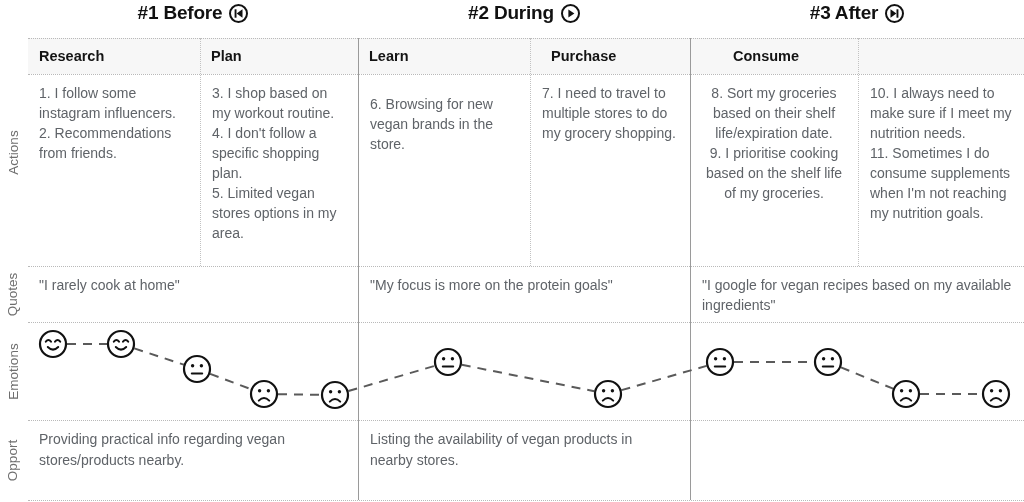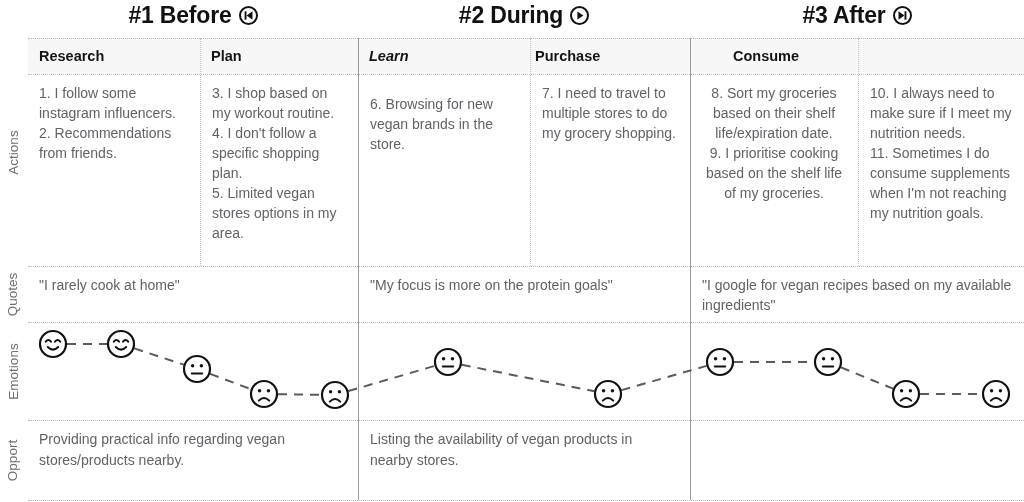--- a/index.html
+++ b/index.html
@@ -23,21 +23,21 @@
     left: 0; top: 0;
     width: 1024px; height: 36px;
   }
   .phase-title {
     position: absolute;
     top: 2px;
     display: flex;
     align-items: center;
     justify-content: center;
     gap: 7px;
-    font-size: 23px;
+    font-size: 19px;
     font-weight: bold;
     color: #111111;
     letter-spacing: -0.2px;
     white-space: nowrap;
   }
   .phase-icon {
     width: 19px; height: 19px;
     border: 2px solid #111111;
     border-radius: 50%;
     display: inline-flex;
@@ -207,24 +207,24 @@
   <div class="grid">
 
     <div class="stage-head-row" style="left:0;top:0;width:996px;"></div>
 
     <div class="stage-head" style="left:0px;   width:172px;">
         <span>Research</span>
       </div>
     <div class="stage-head" style="left:172px; width:158px;">
         <span>Plan</span>
       </div>
-    <div class="stage-head" style="left:330px; width:162px;font-style:italic;">
+    <div class="stage-head" style="left:330px; width:162px;">
         <span>Learn</span>
       </div>
-    <div class="stage-head" style="left:496px; width:170px;">
+    <div class="stage-head" style="left:512px; width:170px;">
         <span>Purchase</span>
       </div>
     <div class="stage-head" style="left:662px; width:168px;margin-left:32px;">
         <span>Consume</span>
       </div>
 
   </div>
 
   <div class="hsep" style="top:38px;"></div>
   <div class="hsep" style="top:74px;"></div>

